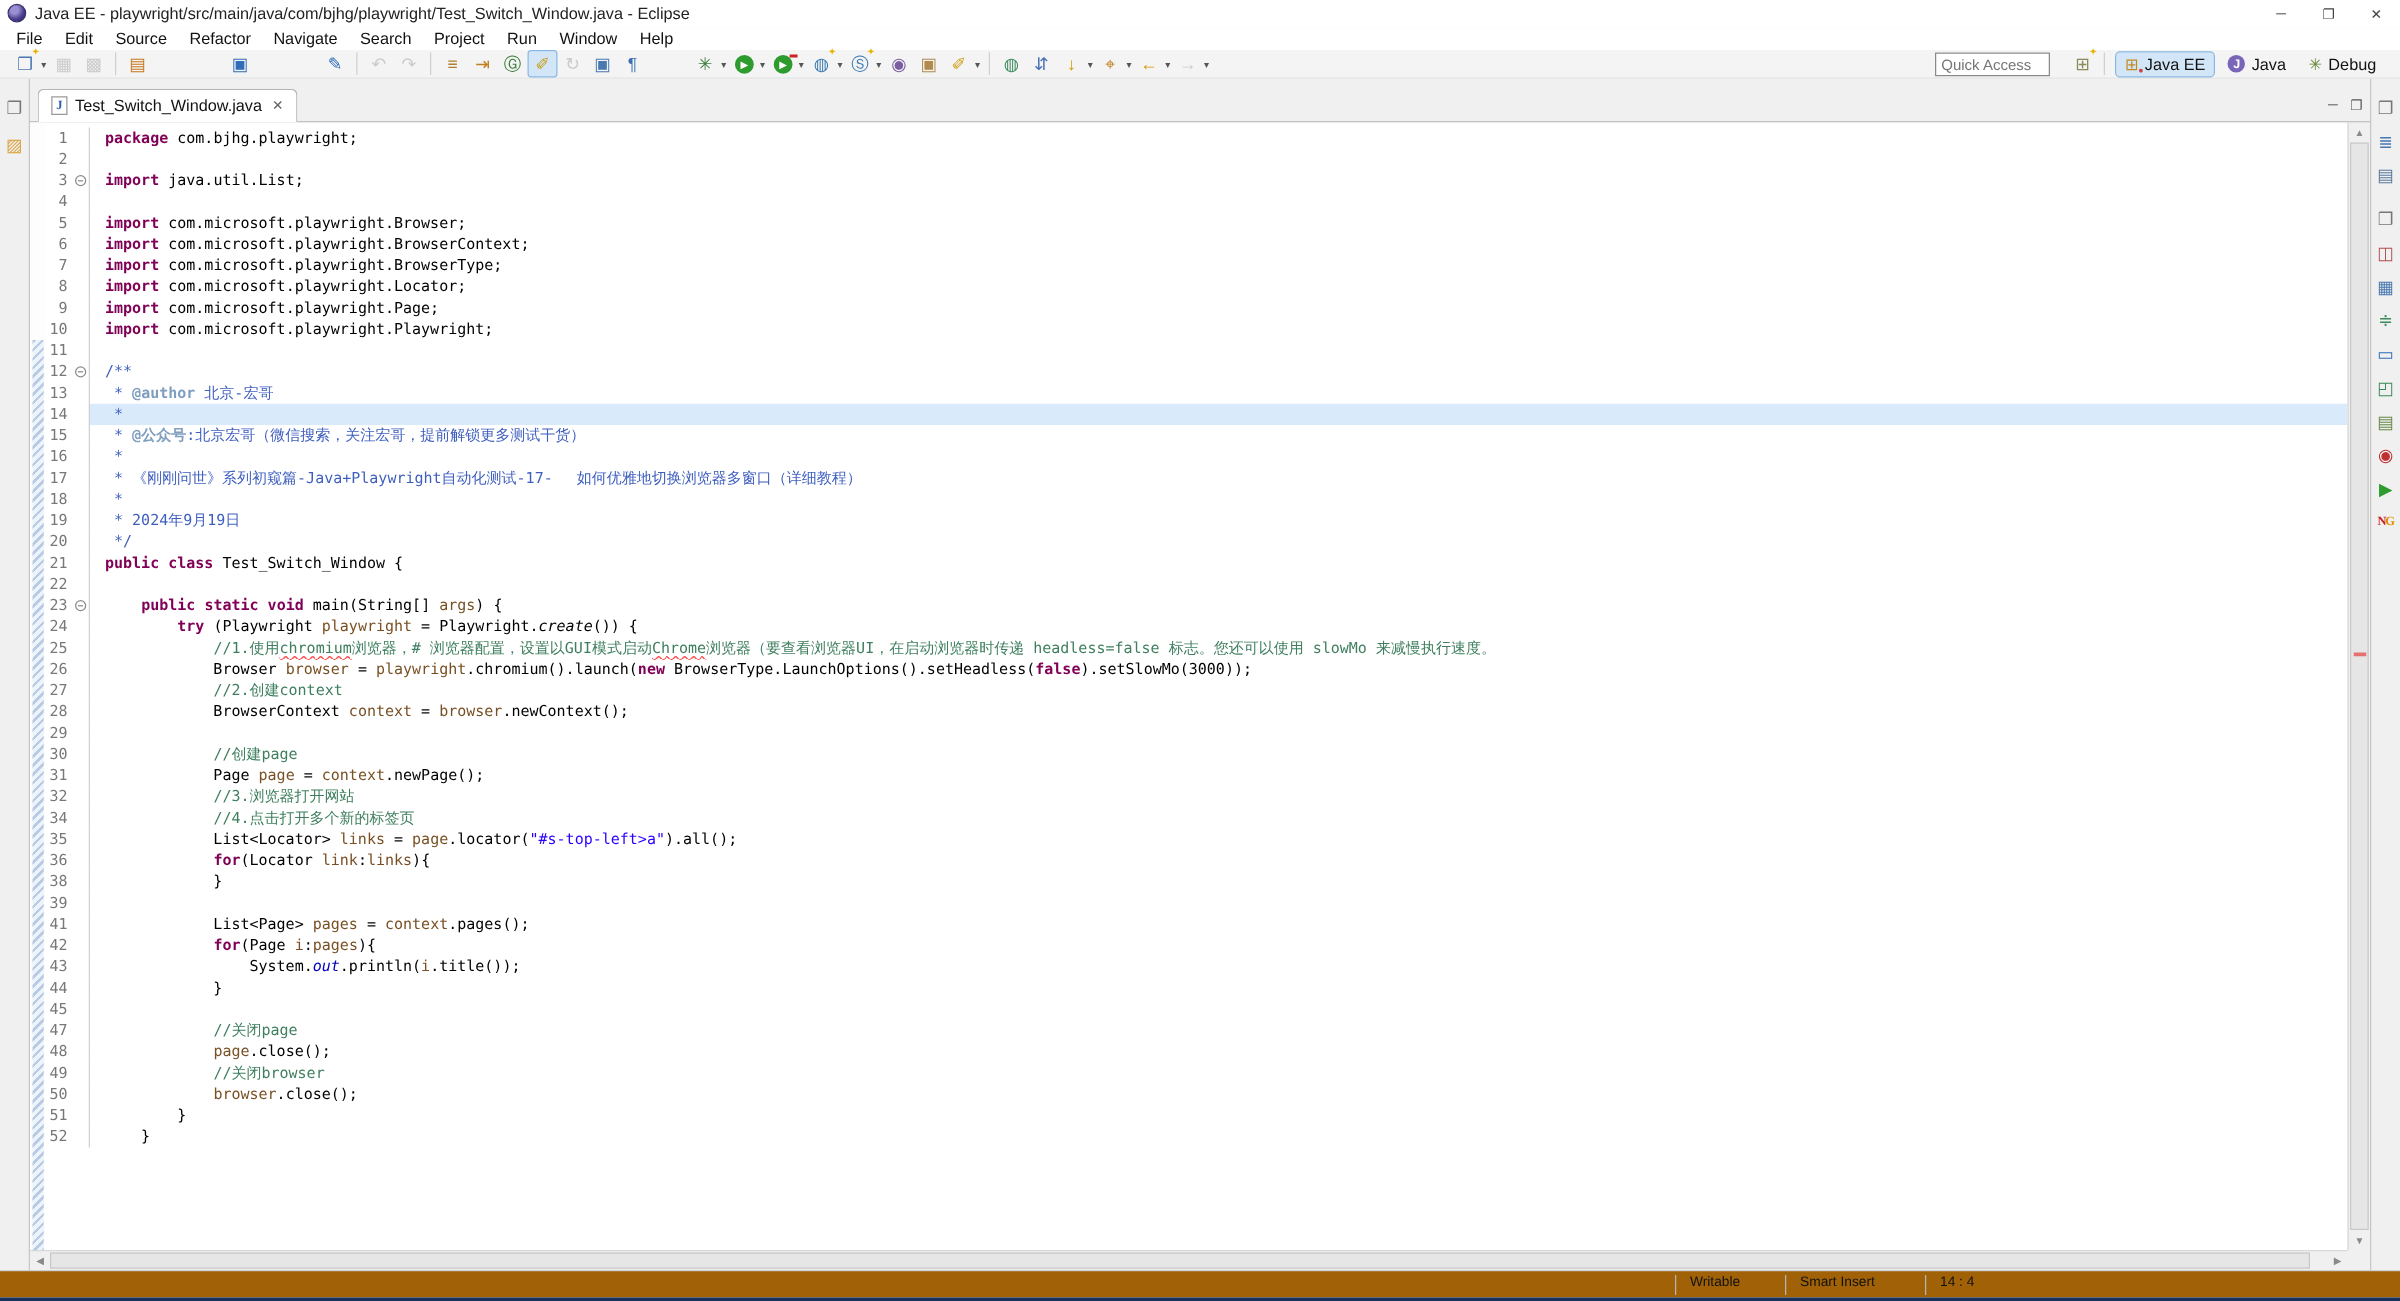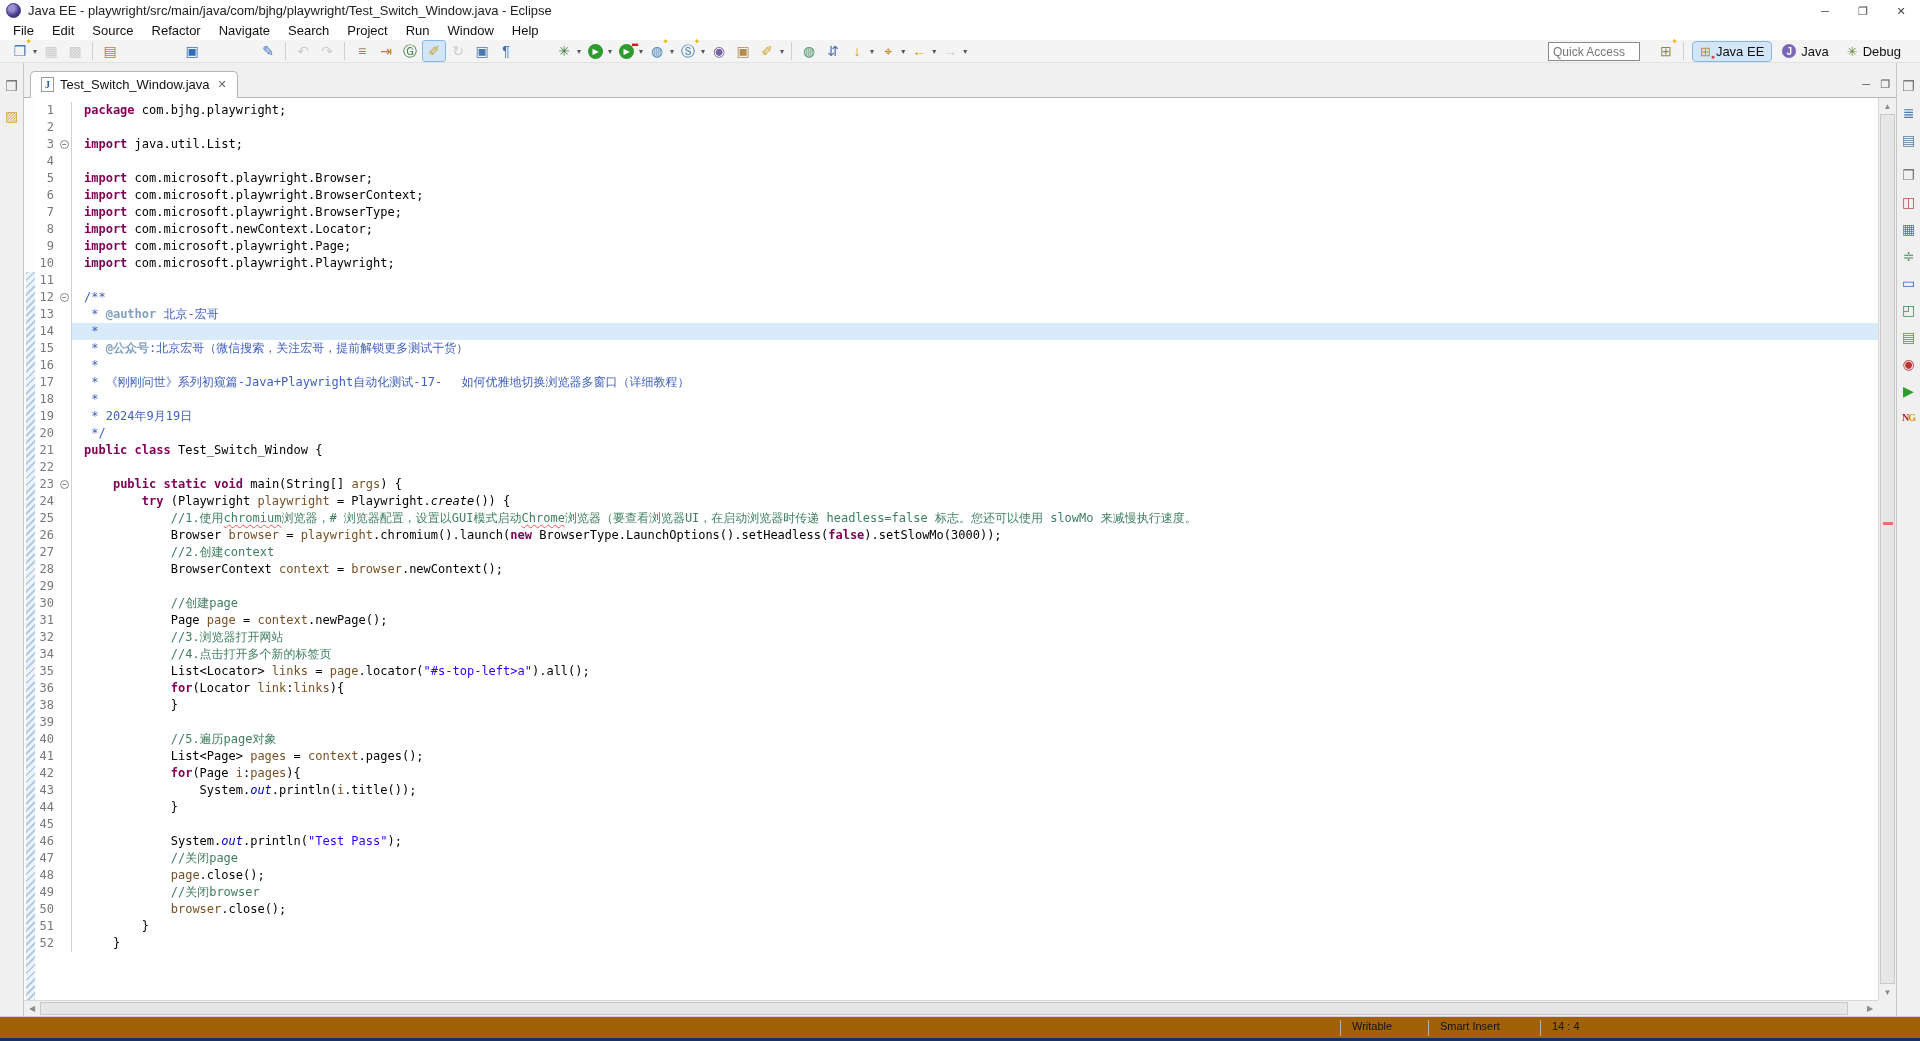--- a/index.html
+++ b/index.html
@@ -353,21 +353,21 @@
         <span class="codecell"><span class="k">import</span><span class="p"> com.microsoft.playwright.BrowserContext;</span></span>
       </div>
       <div class="row">
         <span class="ln">7</span>
         <span class="fold"></span>
         <span class="codecell"><span class="k">import</span><span class="p"> com.microsoft.playwright.BrowserType;</span></span>
       </div>
       <div class="row">
         <span class="ln">8</span>
         <span class="fold"></span>
-        <span class="codecell"><span class="k">import</span><span class="p"> com.microsoft.newContext.Locator;</span></span>
+        <span class="codecell"><span class="k">import</span><span class="p"> com.microsoft.playwright.Locator;</span></span>
       </div>
       <div class="row">
         <span class="ln">9</span>
         <span class="fold"></span>
         <span class="codecell"><span class="k">import</span><span class="p"> com.microsoft.playwright.Page;</span></span>
       </div>
       <div class="row">
         <span class="ln">10</span>
         <span class="fold"></span>
         <span class="codecell"><span class="k">import</span><span class="p"> com.microsoft.playwright.Playwright;</span></span>
@@ -505,25 +505,20 @@
         <span class="ln">38</span>
         <span class="fold"></span>
         <span class="codecell"><span class="p">            }</span></span>
       </div>
       <div class="row">
         <span class="ln">39</span>
         <span class="fold"></span>
         <span class="codecell"></span>
       </div>
       <div class="row">
-        <span class="ln">40</span>
-        <span class="fold"></span>
-        <span class="codecell"><span class="p">            </span><span class="c">//5.遍历page对象</span></span>
-      </div>
-      <div class="row">
         <span class="ln">41</span>
         <span class="fold"></span>
         <span class="codecell"><span class="p">            List&lt;Page&gt; </span><span class="v">pages</span><span class="p"> = </span><span class="v">context</span><span class="p">.pages();</span></span>
       </div>
       <div class="row">
         <span class="ln">42</span>
         <span class="fold"></span>
         <span class="codecell"><span class="p">            </span><span class="k">for</span><span class="p">(Page </span><span class="v">i</span><span class="p">:</span><span class="v">pages</span><span class="p">){</span></span>
       </div>
       <div class="row">
@@ -533,25 +528,20 @@
       </div>
       <div class="row">
         <span class="ln">44</span>
         <span class="fold"></span>
         <span class="codecell"><span class="p">            }</span></span>
       </div>
       <div class="row">
         <span class="ln">45</span>
         <span class="fold"></span>
         <span class="codecell"></span>
-      </div>
-      <div class="row">
-        <span class="ln">46</span>
-        <span class="fold"></span>
-        <span class="codecell"><span class="p">            System.</span><span class="f">out</span><span class="p">.println(</span><span class="s">"Test Pass"</span><span class="p">);</span></span>
       </div>
       <div class="row">
         <span class="ln">47</span>
         <span class="fold"></span>
         <span class="codecell"><span class="p">            </span><span class="c">//关闭page</span></span>
       </div>
       <div class="row">
         <span class="ln">48</span>
         <span class="fold"></span>
         <span class="codecell"><span class="p">            </span><span class="v">page</span><span class="p">.close();</span></span>

